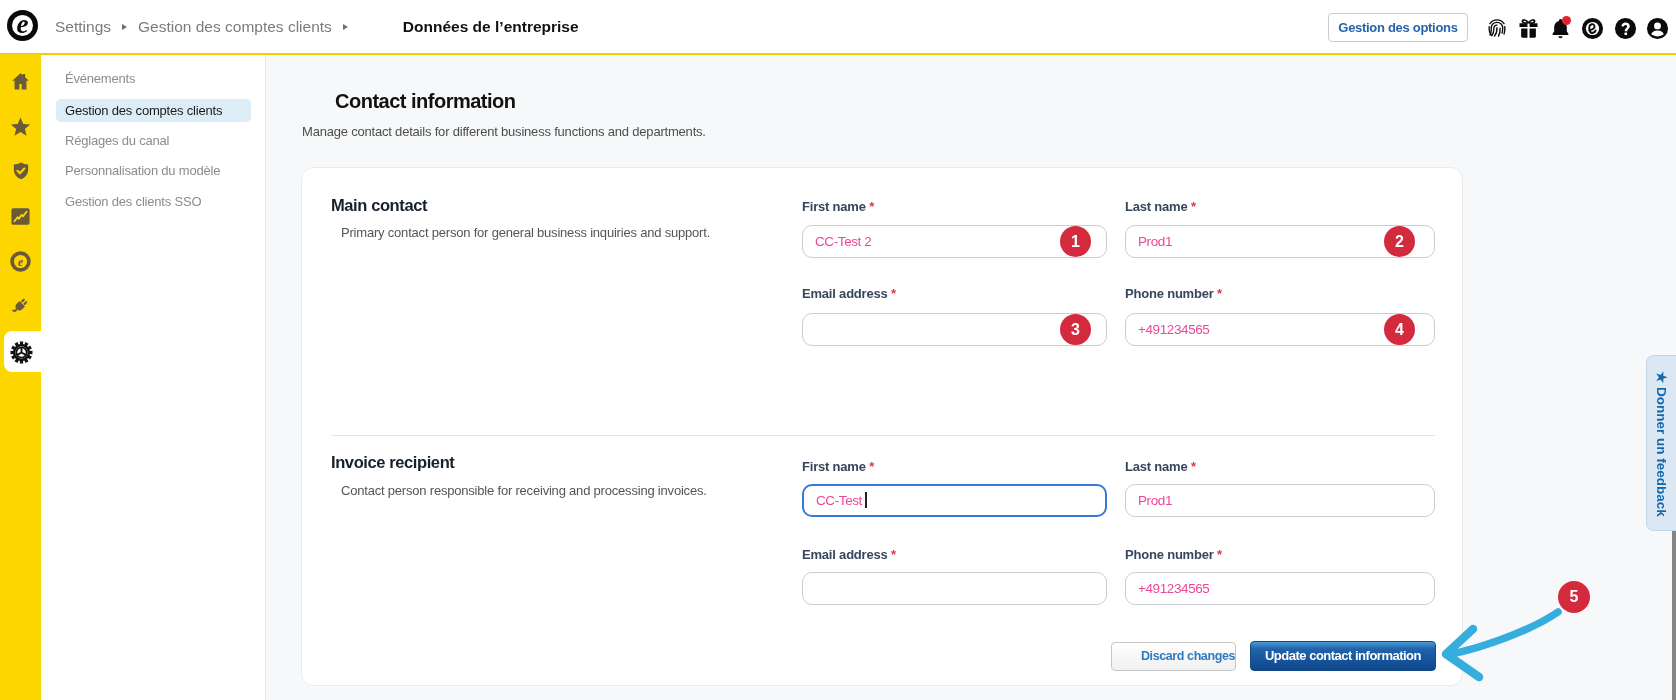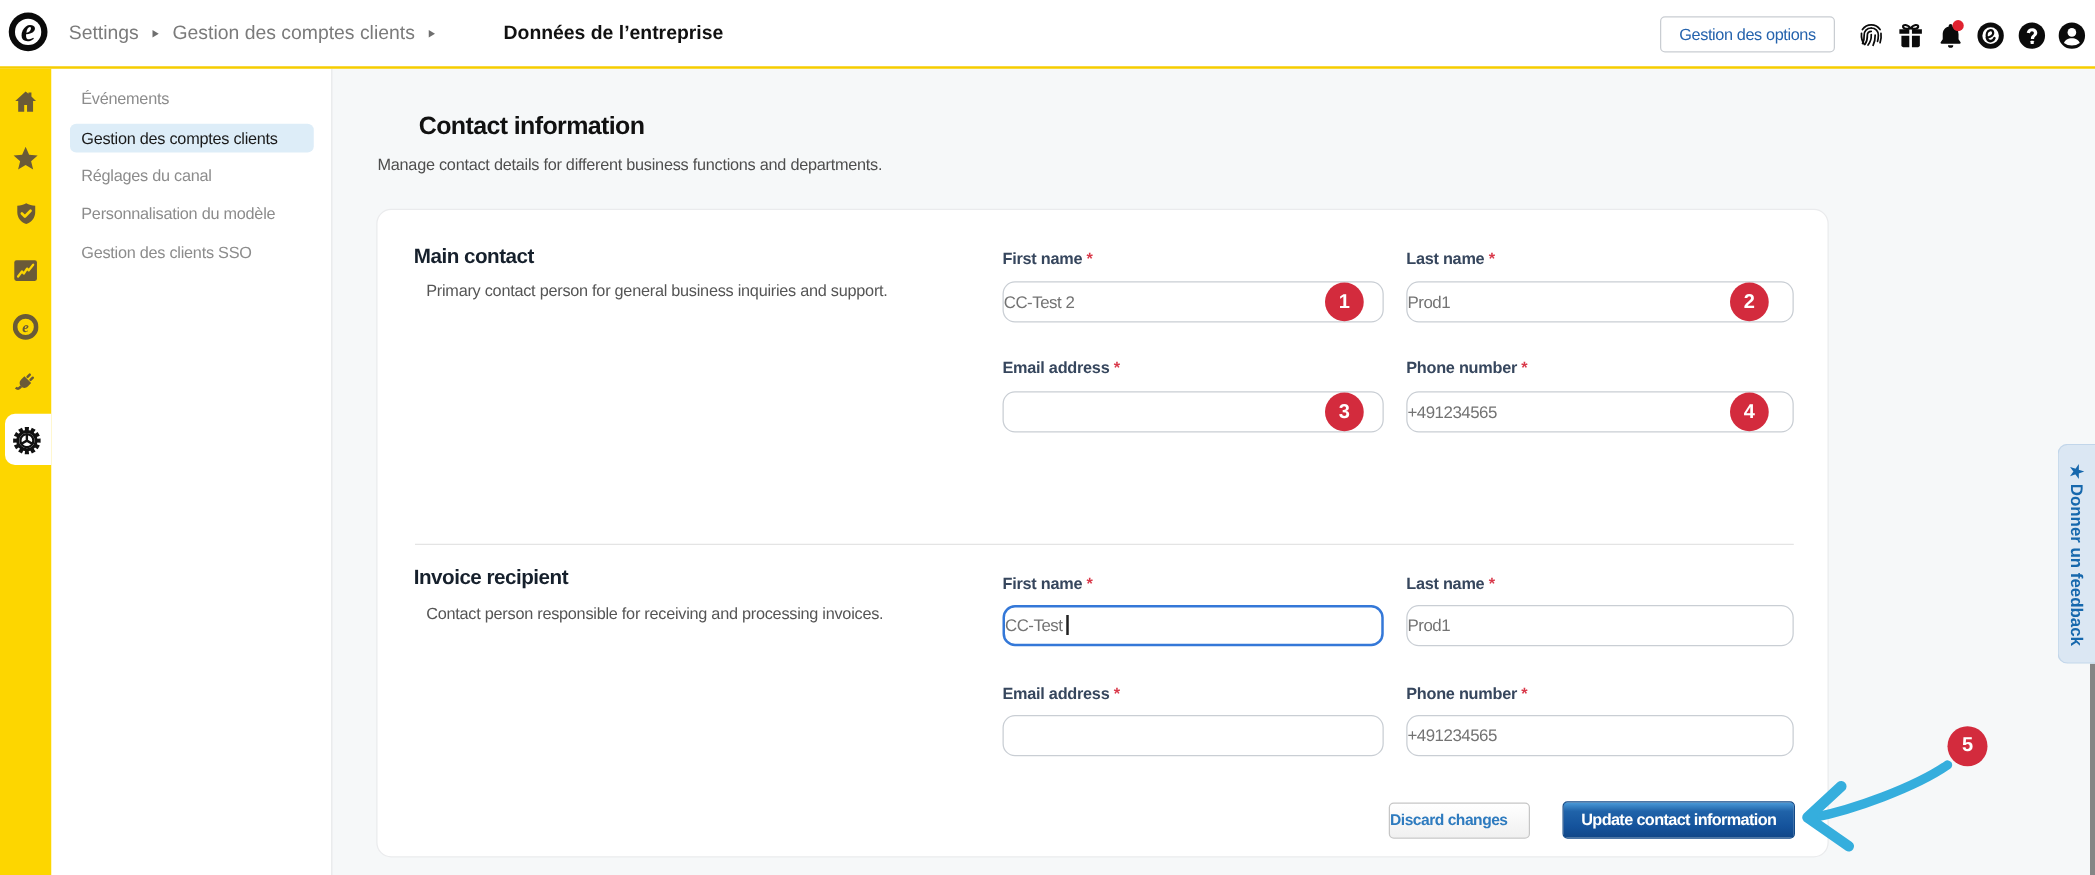--- a/index.html
+++ b/index.html
@@ -11,46 +11,46 @@
 #logo .inner { position:absolute; left:5px; top:5px; width:21px; height:21px; border-radius:50%; background:#fff; }
 #logo .e { position:absolute; left:0; top:0px; width:31px; height:31px; text-align:center; font-family:"Liberation Serif", serif; font-style:italic; font-weight:bold; font-size:27px; line-height:29px; color:#0a0a0a; }
 .crumbs { position:absolute; left:55px; top:0; height:53px; display:flex; align-items:center; font-size:15.5px; color:#7b7b7b; }
 .crumbs .sep { width:0; height:0; border-left:5px solid #6f6f6f; border-top:3.5px solid transparent; border-bottom:3.5px solid transparent; margin:0 11px; }
 .crumbs b { color:#111; font-weight:bold;padding-left:44px; }
 
 #onb { position:absolute; left:1149px; top:8px; width:156px; height:36px; background:#fdd600; border-radius:8px; }
 #onb .txt { position:absolute; left:47px; top:7px; font-size:16px; letter-spacing:0px; color:#111; font-weight:normal; }
 #onb .bar { position:absolute; left:39px; top:27px; width:82px; height:4px; background:#fff; border-radius:2px; }
 #onb .bar .fill { position:absolute; left:0; top:0; height:4px; width:22px; background:#3cb95d; border-radius:2px; }
-#gop { position:absolute; left:1328px; top:13px; width:140px; height:29px; background:#fff; border:1px solid #c9cdd2; border-radius:4px; color:#2563ad; font-weight:normal; font-size:13px; letter-spacing:-0.3px; text-align:center; line-height:27px; white-space:nowrap; }
+#gop { position:absolute; left:1328px; top:13px; width:140px; height:29px; background:#fff; border:1px solid #c9cdd2; border-radius:4px; color:#2563ad; font-weight:bold; font-size:13px; letter-spacing:-0.3px; text-align:center; line-height:27px; white-space:nowrap; }
 .hicon { position:absolute; top:17px; }
 
 #rail { position:absolute; left:0; top:55px; width:41px; height:645px; background:#fdd600; z-index:20; }
 #rail svg { position:absolute; left:11px; }
 #activetile { position:absolute; left:4px; top:276px; width:37px; height:41px; background:#fff; border-radius:8px 0 0 8px; }
 
 #subnav { position:absolute; left:41px; top:55px; width:225px; height:645px; background:#fff; border-right:1px solid #e4e6e8; z-index:10; }
 .nav-item { position:absolute; left:24px; font-size:13px; letter-spacing:-0.2px; color:#8c8c8c; }
 #nav-active { position:absolute; left:15px; top:44px; width:195px; height:23px; background:#ddedf8; border-radius:5px; }
 #nav-active span { position:absolute; left:9px; top:4px; font-size:13px; letter-spacing:-0.2px; color:#1a1a1a; }
 
 #main { position:absolute; left:266px; top:55px; width:1410px; height:645px; background:#f6f8f9; }
 #h1 { position:absolute; left:302px; top:90px; font-size:20px; letter-spacing:-0.5px; font-weight:bold; color:#111;margin-left:33px; }
 #sub1 { position:absolute; left:302px; top:124px; font-size:13px; letter-spacing:-0.2px; color:#4e4e4e; }
 #card { position:absolute; left:301px; top:167px; width:1162px; height:519px; background:#fff; border:1px solid #eaebed; border-radius:12px; }
 .sect-h { position:absolute; font-size:16.5px; letter-spacing:-0.4px; font-weight:bold; color:#16202c; }
 .sect-d { position:absolute; font-size:13px; letter-spacing:-0.2px; color:#555;margin-left:10px; }
 .flabel { position:absolute; font-size:13px; letter-spacing:-0.2px; font-weight:bold; color:#36465d; }
 .flabel .req { color:#d9394a; }
-.finput { position:absolute; height:33px; background:#fff; border:1px solid #c9ced4; border-radius:10px; font-size:13.5px; letter-spacing:-0.4px; color:#737373; line-height:31px; }
+.finput { position:absolute; height:33px; background:#fff; border:1px solid #c9ced4; border-radius:10px; font-size:13.5px; letter-spacing:-0.4px; color:#ec4899; line-height:31px; padding-left:12px; }
 .badge { position:absolute; width:31px; height:31px; border-radius:50%; background:#d32b3d; color:#fff; font-weight:bold; font-size:16px; text-align:center; line-height:31px; z-index:5; }
 #alert { position:absolute; left:499px; top:192px; width:634px; height:45px; background:#dcecfa; border:1px solid #b3d2f0; border-radius:8px; }
 #alert .atxt { position:absolute; left:48px; top:14px; font-size:13px; letter-spacing:-0.2px; color:#174f9e; }
 #divider { position:absolute; left:30px; top:267px; width:1103px; height:1px; background:#e4e4e4; }
-#btn-discard { position:absolute; left:809px; top:474px; width:113px; height:29px; background:linear-gradient(#ffffff,#f0f0f0); border:1px solid #c6c6c6; border-radius:4px; color:#2e7bbf; font-weight:bold; font-size:12.5px; letter-spacing:-0.4px; text-align:left; line-height:27px; white-space:nowrap; }
+#btn-discard { position:absolute; left:809px; top:474px; width:125px; height:29px; background:linear-gradient(#ffffff,#f0f0f0); border:1px solid #c6c6c6; border-radius:4px; color:#2e7bbf; font-weight:bold; font-size:12.5px; letter-spacing:-0.4px; text-align:right; line-height:27px; white-space:nowrap; }
 #btn-update { position:absolute; left:948px; top:473px; width:186px; height:30px; background:linear-gradient(180deg,#4a9ad8 0%,#2063a9 25%,#14529b 70%,#114788 100%); border:1px solid #134a88; border-radius:4px; color:#fff; font-weight:bold; font-size:13px; letter-spacing:-0.5px; text-align:center; line-height:28px; white-space:nowrap; }
 
 #feedback { position:absolute; left:1646px; top:355px; width:30px; height:176px; background:#dbe7f3; border:1px solid #c2d6ea; border-right:none; border-radius:8px 0 0 8px; z-index:25; }
 #feedback .fb { position:absolute; left:-74px; top:73px; width:176px; height:30px; transform:rotate(90deg); color:#1668ad; font-weight:bold; font-size:13.5px; text-align:center; line-height:30px; }
 #scrollbar { position:absolute; left:1672px; top:531px; width:4px; height:169px; background:#858585; z-index:24; }
 #badge5 { position:absolute; left:1558px; top:581px; width:32px; height:32px; border-radius:50%; background:#d32b3d; color:#fff; font-weight:bold; font-size:16px; text-align:center; line-height:32px; z-index:6; }
 </style>
 </head>
 <body>
 <div id="main"></div>

